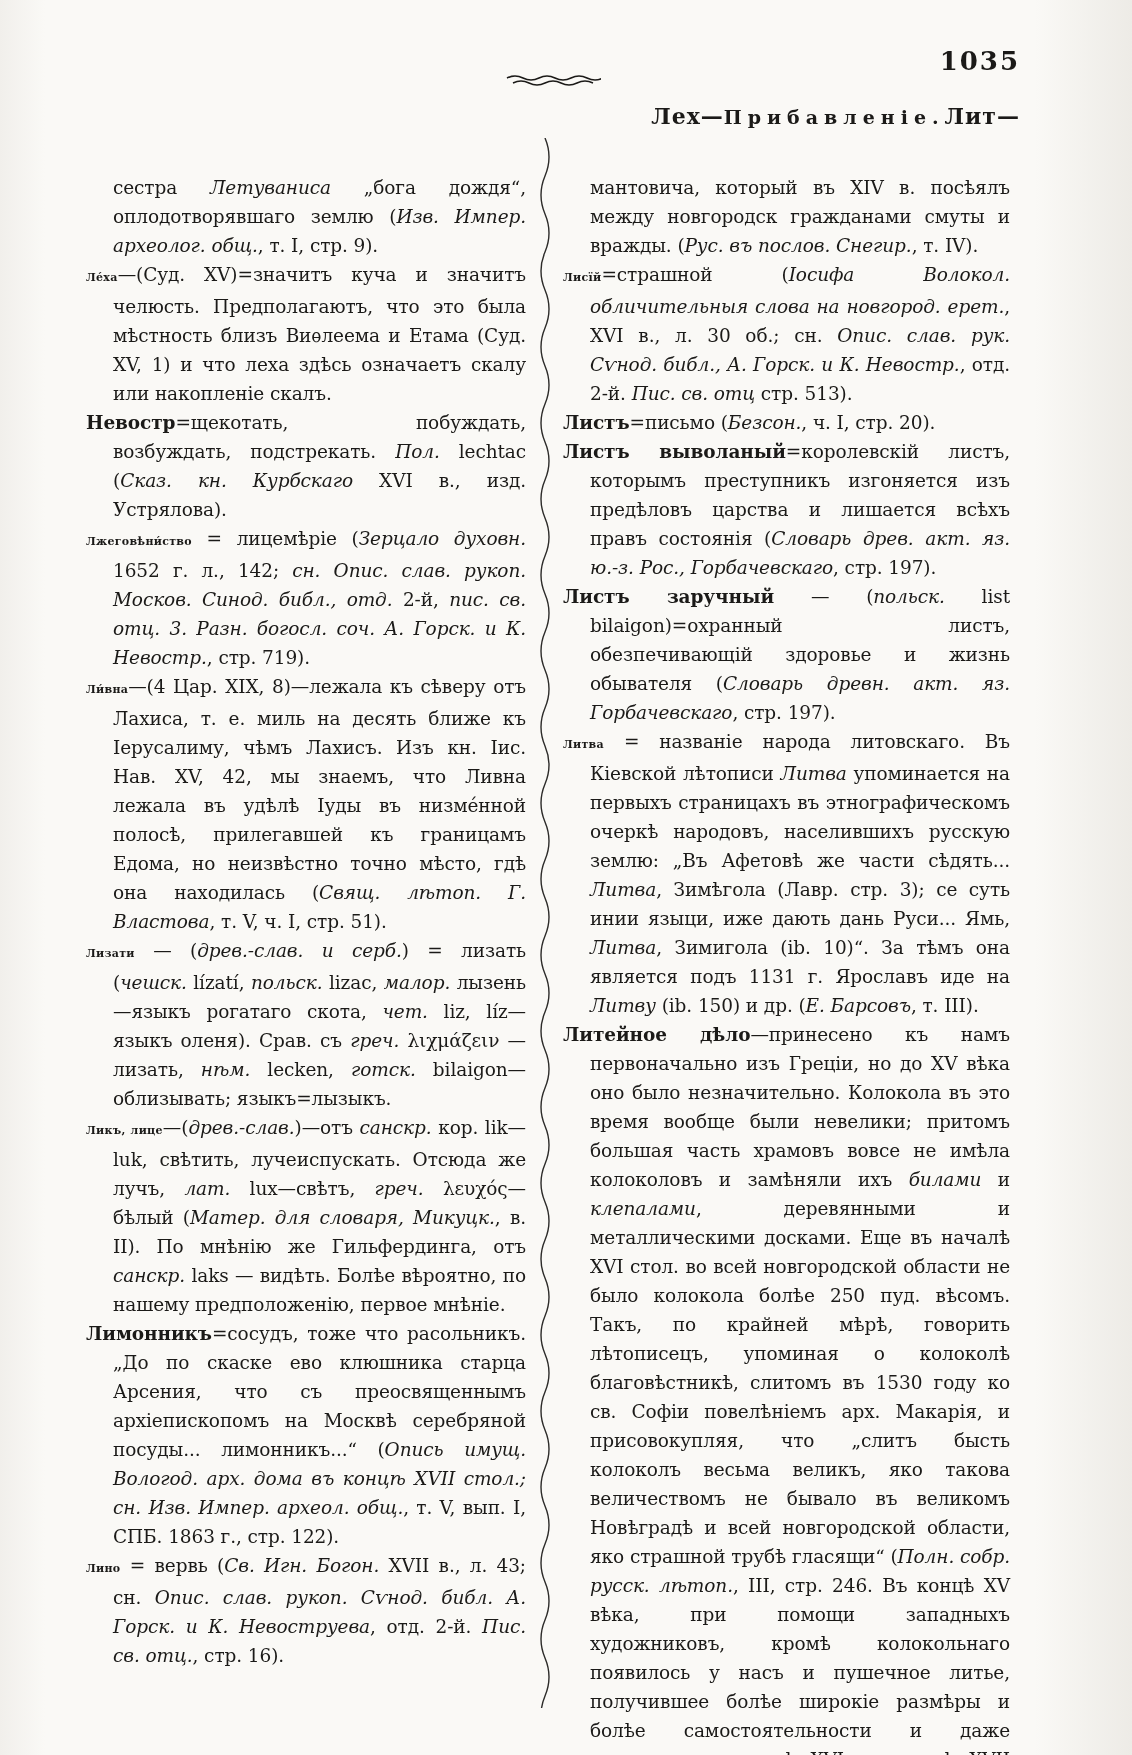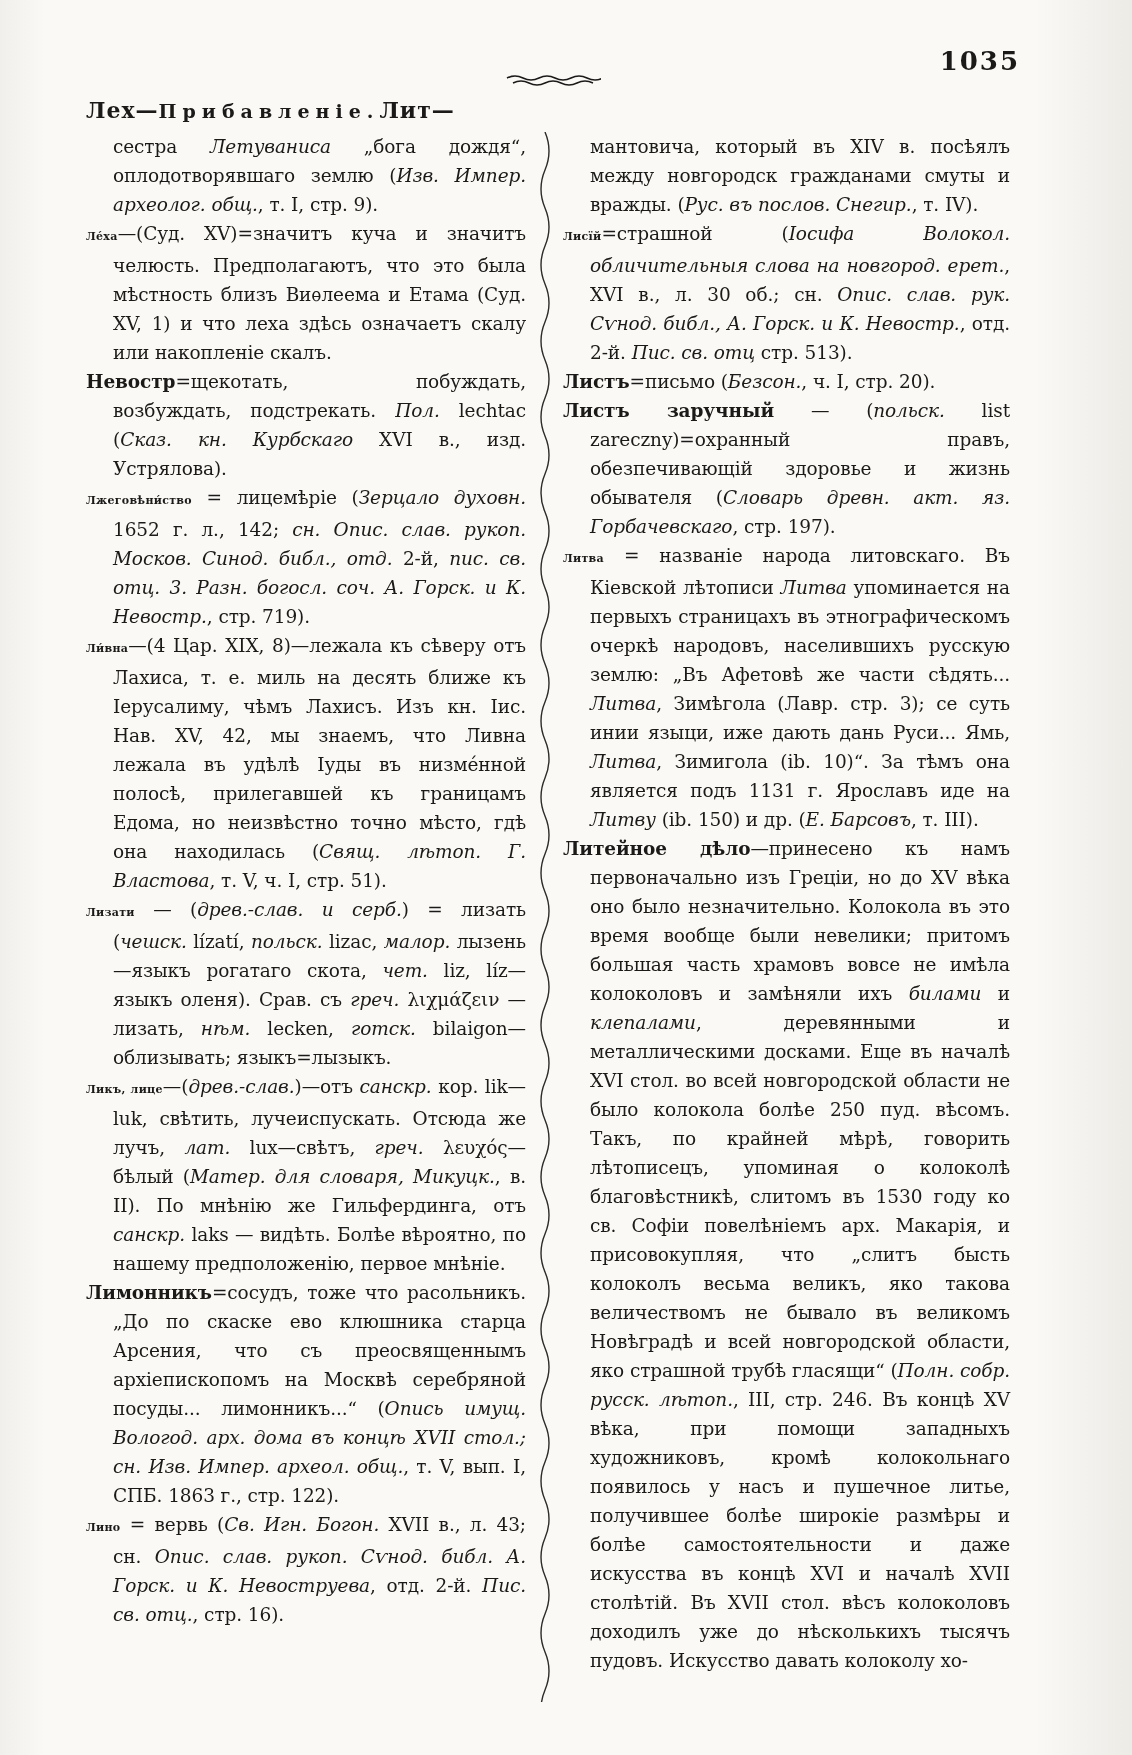--- a/index.html
+++ b/index.html
@@ -9,25 +9,25 @@
     box-sizing:border-box;
     padding:48px 112px 0 86px;
     background:linear-gradient(90deg,#f1efeb 0px,#faf9f6 45px,#faf9f6 1035px,#edebe6 1132px);
     font-family:"DejaVu Serif",serif;
     color:#1b1a18;
     overflow:hidden;
   }
   .pagenum-wrap{text-align:right;line-height:1;}
   .pagenum{font-size:26px;font-weight:bold;letter-spacing:2px;display:inline-block;}
   .pn-underline{display:block;margin:1px auto 0 auto;}
-  .runheads{display:flex;justify-content:flex-start;align-items:baseline;margin-top:11px;}
+  .runheads{display:flex;justify-content:flex-end;align-items:baseline;margin-top:17px;}
   .rh-side{font-size:22px;font-weight:bold;letter-spacing:1px;}
   .rh-center{font-size:19px;font-weight:bold;letter-spacing:6px;}
   .cols{display:flex;margin-top:9px;align-items:flex-start;}
-  .col{text-align:justify;font-size:18.5px;line-height:29px;letter-spacing:-0.1px;}
+  .col{text-align:justify;font-size:18.5px;line-height:29px;letter-spacing:-0.1px;margin-top:35px;}
   .col.left{width:440px;}
   .col.right{width:447px;}
   .divider{width:37px;flex:0 0 37px;display:flex;justify-content:center;}
   p.entry{margin:0;padding-left:27px;text-indent:-27px;}
   p.entry.cont{text-indent:0;}
   .head{font-weight:bold;}
   .head.cs{font-size:11px;letter-spacing:0.3px;}
   .it{font-style:italic;}
 </style>
 </head>
@@ -63,19 +63,20 @@
       </div>
     <div class="divider">
       <svg width="37" height="1570">
         <path id="divpath" fill="none" stroke="#2c2b29" stroke-width="1.4" d="M19 0 q8 19 0 38 q-8 19 0 38 q8 19 0 38 q-8 19 0 38 q8 19 0 38 q-8 19 0 38 q8 19 0 38 q-8 19 0 38 q8 19 0 38 q-8 19 0 38 q8 19 0 38 q-8 19 0 38 q8 19 0 38 q-8 19 0 38 q8 19 0 38 q-8 19 0 38 q8 19 0 38 q-8 19 0 38 q8 19 0 38 q-8 19 0 38 q8 19 0 38 q-8 19 0 38 q8 19 0 38 q-8 19 0 38 q8 19 0 38 q-8 19 0 38 q8 19 0 38 q-8 19 0 38 q8 19 0 38 q-8 19 0 38 q8 19 0 38 q-8 19 0 38 q8 19 0 38 q-8 19 0 38 q8 19 0 38 q-8 19 0 38 q8 19 0 38 q-8 19 0 38 q8 19 0 38 q-8 19 0 38 q8 19 0 38 q-8 19 0 38"></path>
       </svg>
     </div>
     <div class="col right">
         <p class="entry cont"><span>мантовича, который въ XIV в. посѣялъ между новгородск гражданами смуты и вражды. (</span><span class="it">Рус. въ послов. Снегир.</span><span>, т. IV).</span></p>
         <p class="entry"><span class="head cs">Лисїй</span><span>=страшной (</span><span class="it">Іосифа Волокол. обличительныя слова на новгород. ерет.</span><span>, XVI в., л. 30 об.; сн. </span><span class="it">Опис. слав. рук. Сѵнод. библ., А. Горск. и К. Невостр.</span><span>, отд. 2-й. </span><span class="it">Пис. св. отц</span><span> стр. 513).</span></p>
         <p class="entry"><span class="head">Листъ</span><span>=письмо (</span><span class="it">Безсон.</span><span>, ч. I, стр. 20).</span></p>
-        <p class="entry"><span class="head">Листъ заручный</span><span> — (</span><span class="it">польск.</span><span> list zareczny)=охранный правъ, обезпечивающій здоровье и жизнь обывателя (</span><span class="it">Словарь древн. акт. яз. Горбачевскаго</span><span>, стр. 197).</span></p>
+        <p class="entry"><span class="head">Листъ выволаный</span><span>=королевскій листъ, которымъ преступникъ изгоняется изъ предѣловъ царства и лишается всѣхъ правъ состоянія (</span><span class="it">Словарь древ. акт. яз. ю.-з. Рос., Горбачевскаго</span><span>, стр. 197).</span></p>
+        <p class="entry"><span class="head">Листъ заручный</span><span> — (</span><span class="it">польск.</span><span> list bilaigon)=охранный листъ, обезпечивающій здоровье и жизнь обывателя (</span><span class="it">Словарь древн. акт. яз. Горбачевскаго</span><span>, стр. 197).</span></p>
         <p class="entry"><span class="head cs">Литва</span><span> = названіе народа литовскаго. Въ Кіевской лѣтописи </span><span class="it">Литва</span><span> упоминается на первыхъ страницахъ въ этнографическомъ очеркѣ народовъ, населившихъ русскую землю: „Въ Афетовѣ же части сѣдять... </span><span class="it">Литва</span><span>, Зимѣгола (Лавр. стр. 3); се суть инии языци, иже дають дань Руси... Ямь, </span><span class="it">Литва</span><span>, Зимигола (ib. 10)“. За тѣмъ она является подъ 1131 г. Ярославъ иде на </span><span class="it">Литву</span><span> (ib. 150) и др. (</span><span class="it">Е. Барсовъ</span><span>, т. III).</span></p>
         <p class="entry"><span class="head">Литейное дѣло</span><span>—принесено къ намъ первоначально изъ Греціи, но до XV вѣка оно было незначительно. Колокола въ это время вообще были невелики; притомъ большая часть храмовъ вовсе не имѣла колоколовъ и замѣняли ихъ </span><span class="it">билами</span><span> и </span><span class="it">клепалами</span><span>, деревянными и металлическими досками. Еще въ началѣ XVI стол. во всей новгородской области не было колокола болѣе 250 пуд. вѣсомъ. Такъ, по крайней мѣрѣ, говорить лѣтописецъ, упоминая о колоколѣ благовѣстникѣ, слитомъ въ 1530 году ко св. Софіи повелѣніемъ арх. Макарія, и присовокупляя, что „слитъ бысть колоколъ весьма великъ, яко такова величествомъ не бывало въ великомъ Новѣградѣ и всей новгородской области, яко страшной трубѣ гласящи“ (</span><span class="it">Полн. собр. русск. лѣтоп.</span><span>, III, стр. 246. Въ концѣ XV вѣка, при помощи западныхъ художниковъ, кромѣ колокольнаго появилось у насъ и пушечное литье, получившее болѣе широкіе размѣры и болѣе самостоятельности и даже искусства въ концѣ XVI и началѣ XVII столѣтій. Въ XVII стол. вѣсъ колоколовъ доходилъ уже до нѣсколькихъ тысячъ пудовъ. Искусство давать колоколу хо-</span></p>
       </div>
   </div>
 
 </div>
 
 </body></html>

